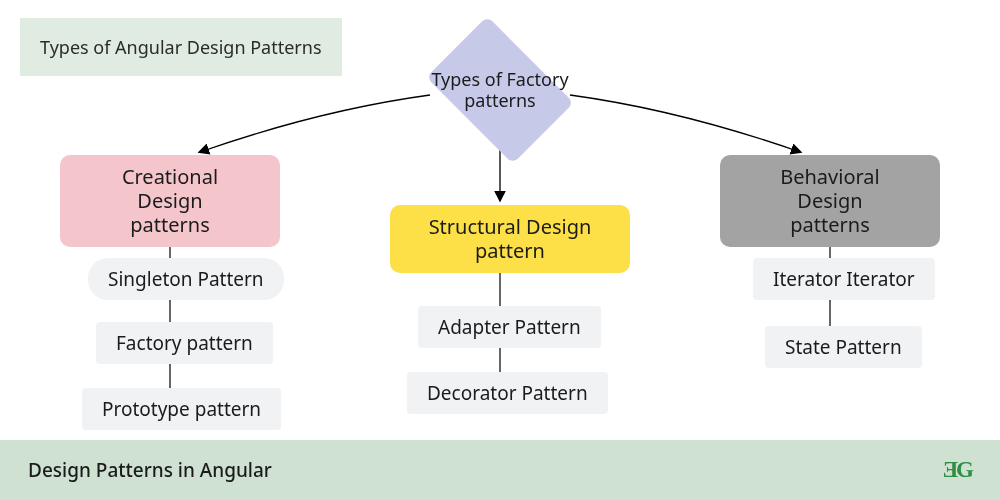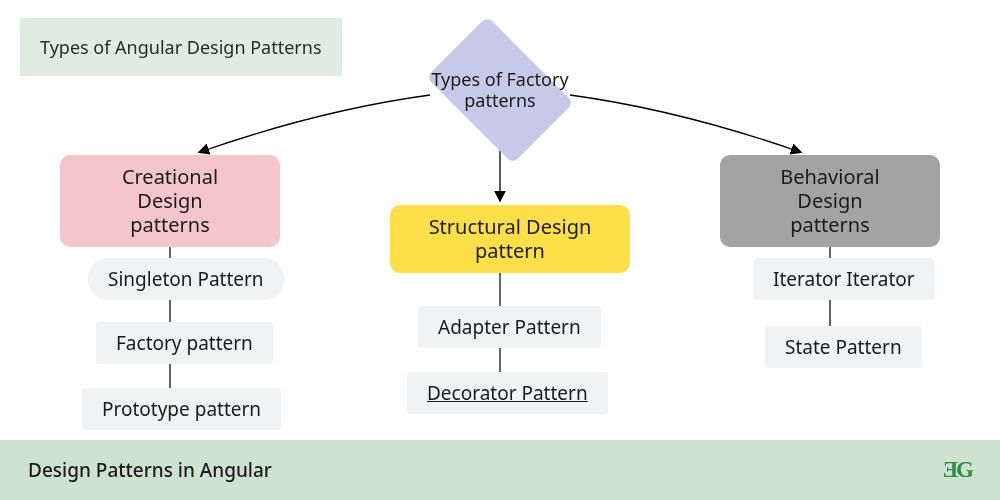--- a/index.html
+++ b/index.html
@@ -100,21 +100,21 @@
   <div class="cat green">Structural Design
 pattern</div>
   <div class="cat amber">Behavioral Design
 patterns</div>
 
   <div class="leaf" style="left:88px; top:258px;border-radius:20px;">Singleton Pattern</div>
   <div class="leaf" style="left:96px; top:322px;text-align:right;">Factory pattern</div>
   <div class="leaf" style="left:418px; top:306px;">Adapter Pattern</div>
 
   <div class="leaf" style="left:82px; top:388px;">Prototype pattern</div>
-  <div class="leaf" style="left:407px; top:372px;text-decoration:underline;">Decorator Pattern</div>
+  <div class="leaf" style="left:407px; top:372px;">Decorator Pattern</div>
 
   <div class="leaf" style="left:753px; top:258px;">Iterator Iterator</div>
   <div class="leaf" style="left:765px; top:326px;">State Pattern</div>
 
   <div class="footer">
     <div class="footer-text">Design Patterns in Angular</div>
     <div class="gfg-logo">ƎG</div>
   </div>
 
 </div>

